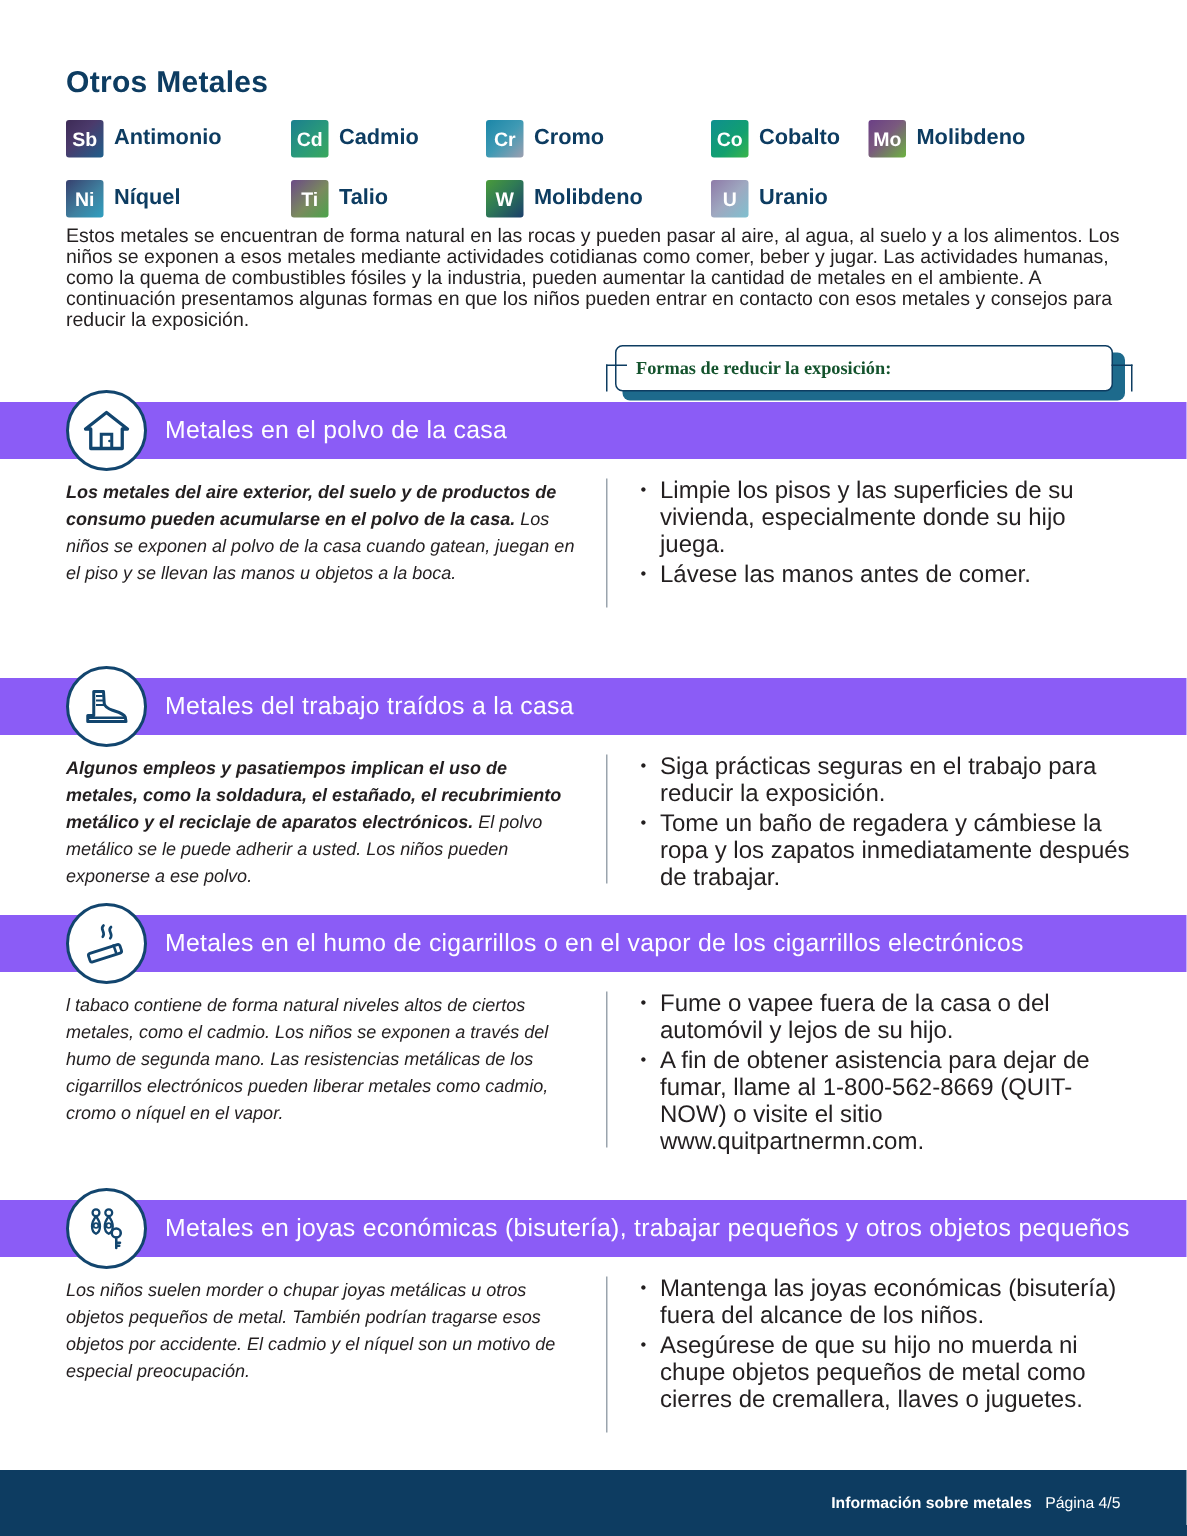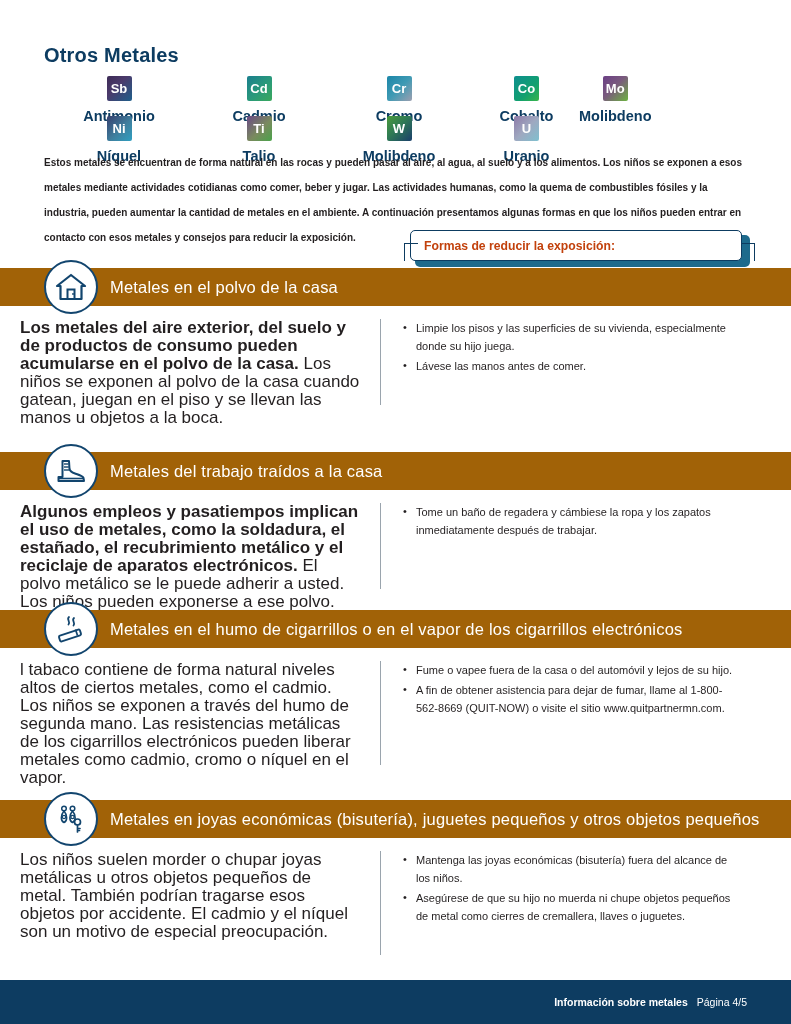--- a/index.html
+++ b/index.html
@@ -41,21 +41,20 @@
   }
   .el-row {
     display: flex;
     height: 32px;
     margin-bottom: 8px;
   }
   .el-item {
     display: flex;
     align-items: center;
     gap: 7px;
-    flex-direction: column;
   }
   .el-tile {
     width: 25px;
     height: 25px;
     border-radius: 2px;
     color: #ffffff;
     font-size: 13px;
     font-weight: bold;
     display: flex;
     align-items: center;
@@ -69,25 +68,24 @@
     font-weight: bold;
     white-space: nowrap;
   }
 
   
   .intro {
     position: absolute;
     left: 44px;
     top: 150px;
     width: 706px;
-    font-size: 10px;
-    line-height: 25px;
+    font-size: 13px;
+    line-height: 14px;
     color: #231f20;
     text-align: left;
-    font-weight: bold;
   }
 
   
   .callout-wrap {
     position: absolute;
     left: 410px;
     top: 230px;
     width: 340px;
     height: 40px;
   }
@@ -109,21 +107,22 @@
     background: #ffffff;
     border: 1.6px solid #0d3c61;
     border-radius: 5px;
     display: flex;
     align-items: center;
     padding-left: 13px;
   }
   .callout-text {
     font-size: 12.2px;
     font-weight: bold;
-    color: #c2410c;
+    color: #14532d;
+    font-family: Liberation Serif, serif;
   }
   .callout-bar {
     position: absolute;
     left: 20px;
     top: 38px;
     width: 300px;
     height: 4px;
     background: linear-gradient(to right, #6cb33f 0%, #3f9c6d 55%, #1d6a8c 100%);
   }
   .bracket-left {
@@ -149,21 +148,21 @@
   .section {
     position: absolute;
     left: 0;
     width: 791px;
   }
   .sec-bar {
     position: relative;
     left: 0;
     width: 791px;
     height: 38px;
-    background: #a16207;
+    background: #8b5cf6;
     display: flex;
     align-items: center;
   }
   .sec-icon {
     position: absolute;
     left: 44px;
     top: -8px;
     width: 54px;
     height: 54px;
     border-radius: 50%;
@@ -182,38 +181,39 @@
     white-space: nowrap;
   }
 
   .sec-body {
     position: relative;
     display: flex;
     padding-top: 13px;
   }
   .col-left {
     width: 358px;
-    margin-left: 20px;
-    font-size: 17px;
+    margin-left: 44px;
+    font-size: 12px;
     line-height: 18px;
     color: #231f20;
     padding-right: 16px;
+    font-style: italic;
   }
   .col-left b { font-weight: bold; }
 
   .col-divider {
     width: 1px;
     background: #9aa4ad;
     margin-left: 2px;
   }
 
   .col-right {
     margin-left: 22px;
     width: 330px;
-    font-size: 11px;
+    font-size: 16px;
     line-height: 18px;
     color: #231f20;
   }
   .blist { list-style: none; }
   .blist li {
     position: relative;
     padding-left: 13px;
     margin-bottom: 2px;
   }
   .blist li::before {
@@ -359,20 +359,21 @@
       </div>
       <div class="sec-title">Metales del trabajo traídos a la casa</div>
     </div>
     <div class="sec-body">
       <div class="col-left">
         <b>Algunos empleos y pasatiempos implican el uso de metales, como la soldadura, el estañado, el recubrimiento metálico y el reciclaje de aparatos electrónicos.</b><span> El polvo metálico se le puede adherir a usted. Los niños pueden exponerse a ese polvo.</span>
       </div>
       <div class="col-divider" style="height:86px"></div>
       <div class="col-right">
         <ul class="blist">
+          <li>Siga prácticas seguras en el trabajo para reducir la exposición.</li>
           <li>Tome un baño de regadera y cámbiese la ropa y los zapatos inmediatamente después de trabajar.</li>
         </ul>
       </div>
     </div>
   </div>
 
   <div class="section" style="top:610px">
     <div class="sec-bar">
       <div class="sec-icon">
         <svg width="32" height="30" viewBox="0 0 32 30">
@@ -405,21 +406,21 @@
           <circle cx="9" cy="5.5" r="2.3" fill="none" stroke="#12456e" stroke-width="1.5"></circle>
           <path d="M9 8 C5.5 12 5.5 18 9 19.5 C12.5 18 12.5 12 9 8 Z" fill="none" stroke="#12456e" stroke-width="1.6"></path>
           <circle cx="9" cy="14" r="1.6" fill="none" stroke="#12456e" stroke-width="1.2"></circle>
           <circle cx="17.5" cy="5.5" r="2.3" fill="none" stroke="#12456e" stroke-width="1.5"></circle>
           <path d="M17.5 8 C14 12 14 18 17.5 19.5 C21 18 21 12 17.5 8 Z" fill="none" stroke="#12456e" stroke-width="1.6"></path>
           <circle cx="17.5" cy="14" r="1.6" fill="none" stroke="#12456e" stroke-width="1.2"></circle>
           <circle cx="22.5" cy="19" r="3" fill="none" stroke="#12456e" stroke-width="1.7"></circle>
           <path d="M22.5 22 L22.5 29 M22.5 25.5 L25 25.5 M22.5 27.5 L24.5 27.5" fill="none" stroke="#12456e" stroke-width="1.7" stroke-linecap="round"></path>
         </svg>
       </div>
-      <div class="sec-title">Metales en joyas económicas (bisutería), juguetes pequeños y otros objetos pequeños</div>
+      <div class="sec-title">Metales en joyas económicas (bisutería), trabajar pequeños y otros objetos pequeños</div>
     </div>
     <div class="sec-body">
       <div class="col-left">
         <b></b><span>Los niños suelen morder o chupar joyas metálicas u otros objetos pequeños de metal. También podrían tragarse esos objetos por accidente. El cadmio y el níquel son un motivo de especial preocupación.</span>
       </div>
       <div class="col-divider" style="height:104px"></div>
       <div class="col-right">
         <ul class="blist">
           <li>Mantenga las joyas económicas (bisutería) fuera del alcance de los niños.</li>
           <li>Asegúrese de que su hijo no muerda ni chupe objetos pequeños de metal como cierres de cremallera, llaves o juguetes.</li>

